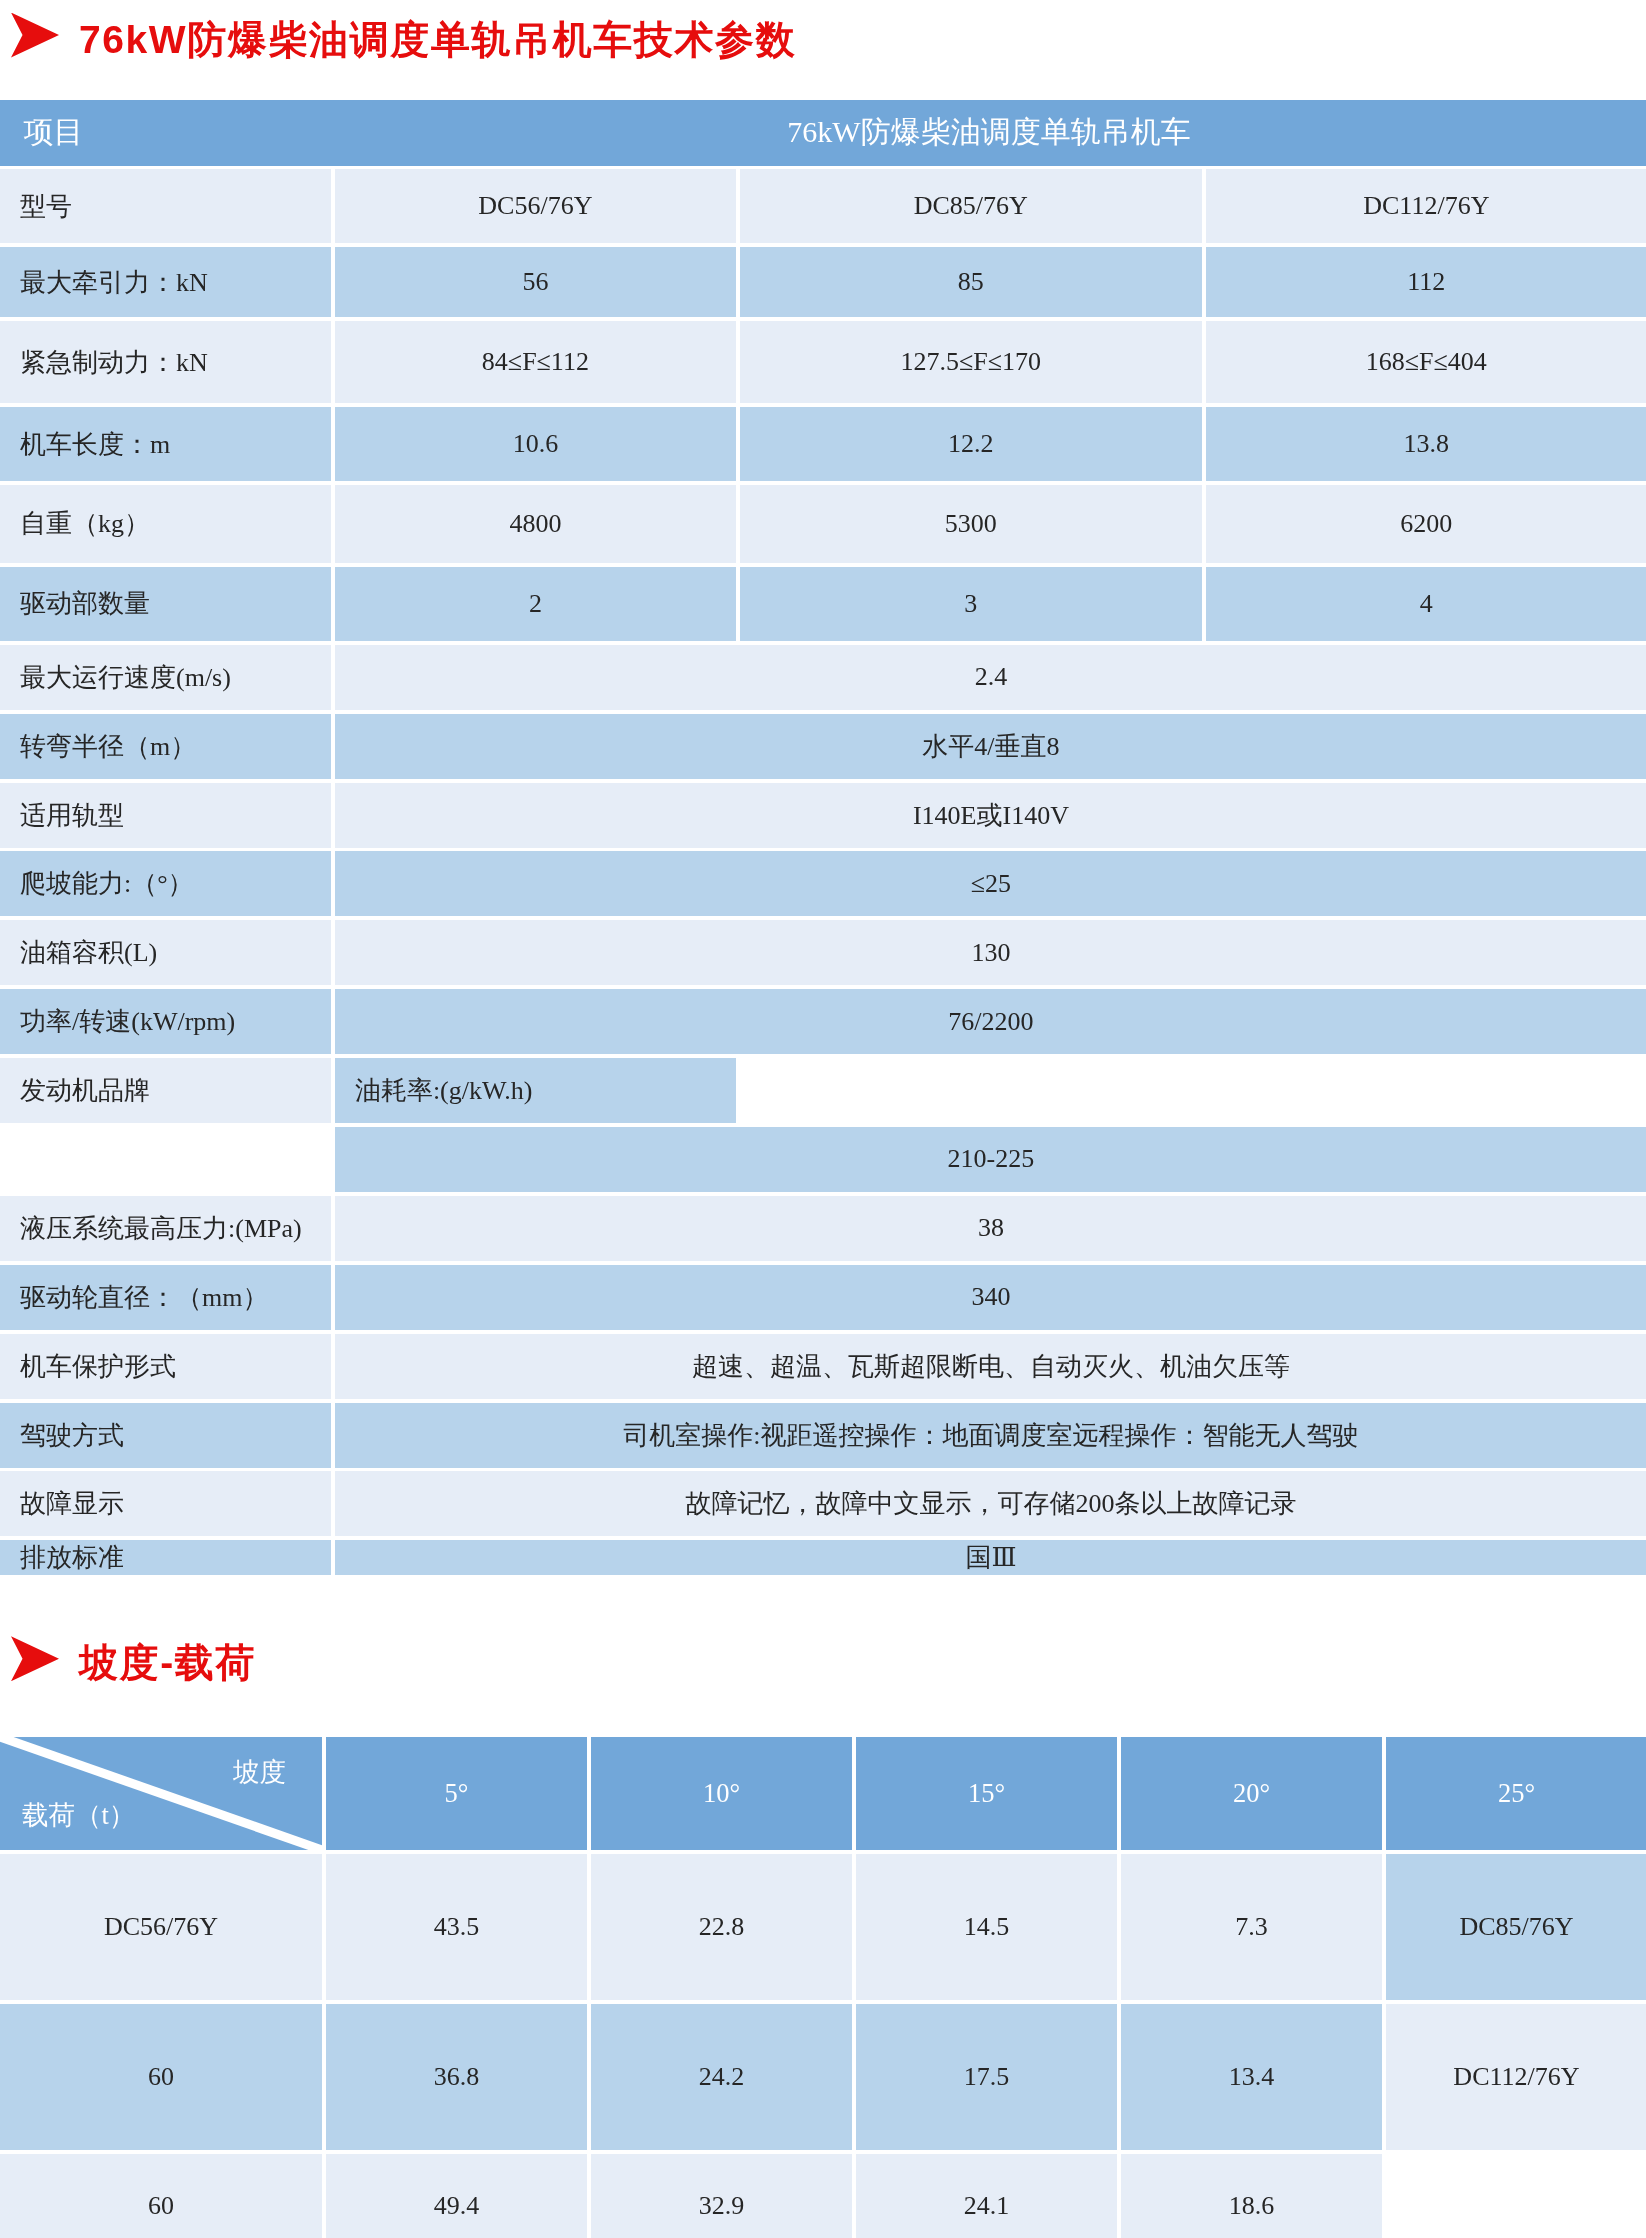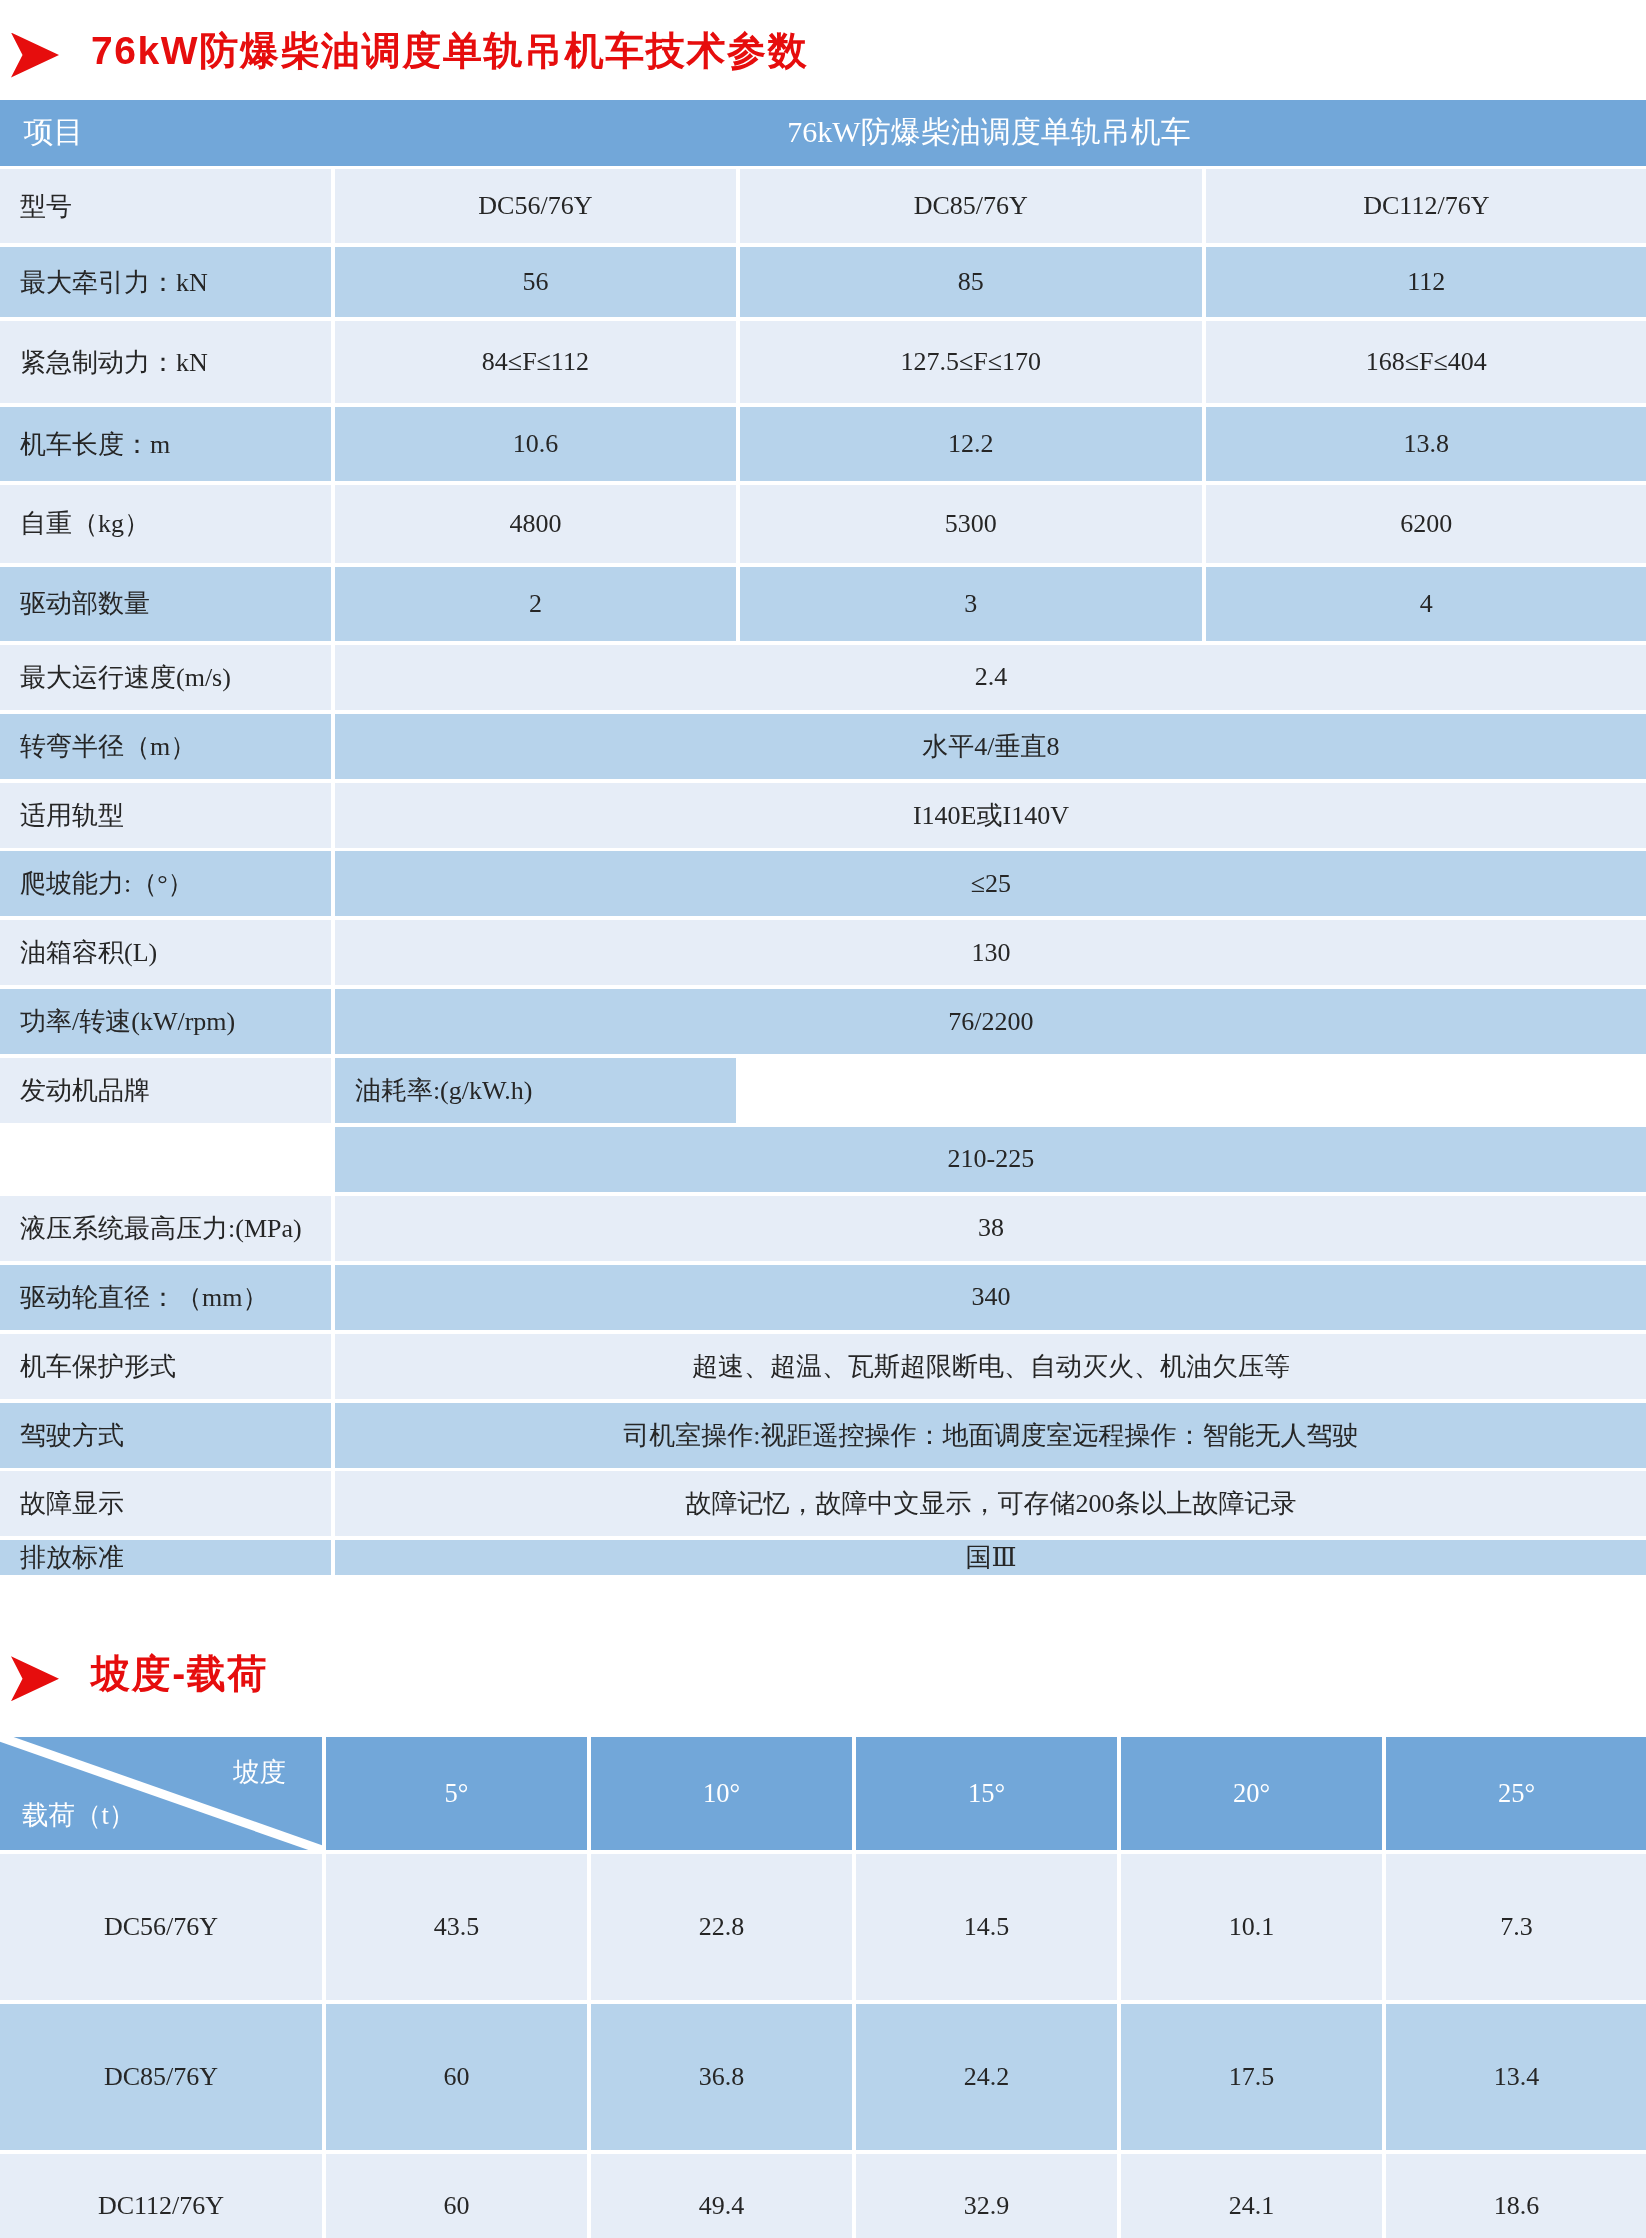--- a/index.html
+++ b/index.html
@@ -10,21 +10,21 @@
     --ink:#262626;
   }
   html,body{margin:0;padding:0;background:#ffffff;}
   body{
     width:1647px;height:2239px;overflow:hidden;
     font-family:"Liberation Serif","DejaVu Serif",serif;
     color:var(--ink);
   }
   
   .section-title{
-    display:flex;align-items:flex-end;gap:32px;
+    display:flex;align-items:flex-start;gap:20px;
     padding-left:11px;height:65px;
   }
   .arrow{
     width:48px;height:45px;flex:0 0 auto;
     background:var(--accent-red);
     clip-path:polygon(0 0,100% 50%,0 100%,24% 50%);
   }
   .section-title .t{
     font-family:"Liberation Sans","DejaVu Sans",sans-serif;
     font-weight:bold;font-size:39px;color:var(--accent-red);
@@ -178,21 +178,20 @@
   <div class="hcell">5°</div>
   <div class="hcell">10°</div>
   <div class="hcell">15°</div>
   <div class="hcell">20°</div>
   <div class="hcell">25°</div>
 
   <div class="cell light">DC56/76Y</div>
   <div class="cell light">43.5</div>
   <div class="cell light">22.8</div>
   <div class="cell light">14.5</div>
-  <div class="cell light">10.1</div>
   <div class="cell light">7.3</div>
 
   <div class="cell dark">DC85/76Y</div>
   <div class="cell dark">60</div>
   <div class="cell dark">36.8</div>
   <div class="cell dark">24.2</div>
   <div class="cell dark">17.5</div>
   <div class="cell dark">13.4</div>
 
   <div class="cell light">DC112/76Y</div>

